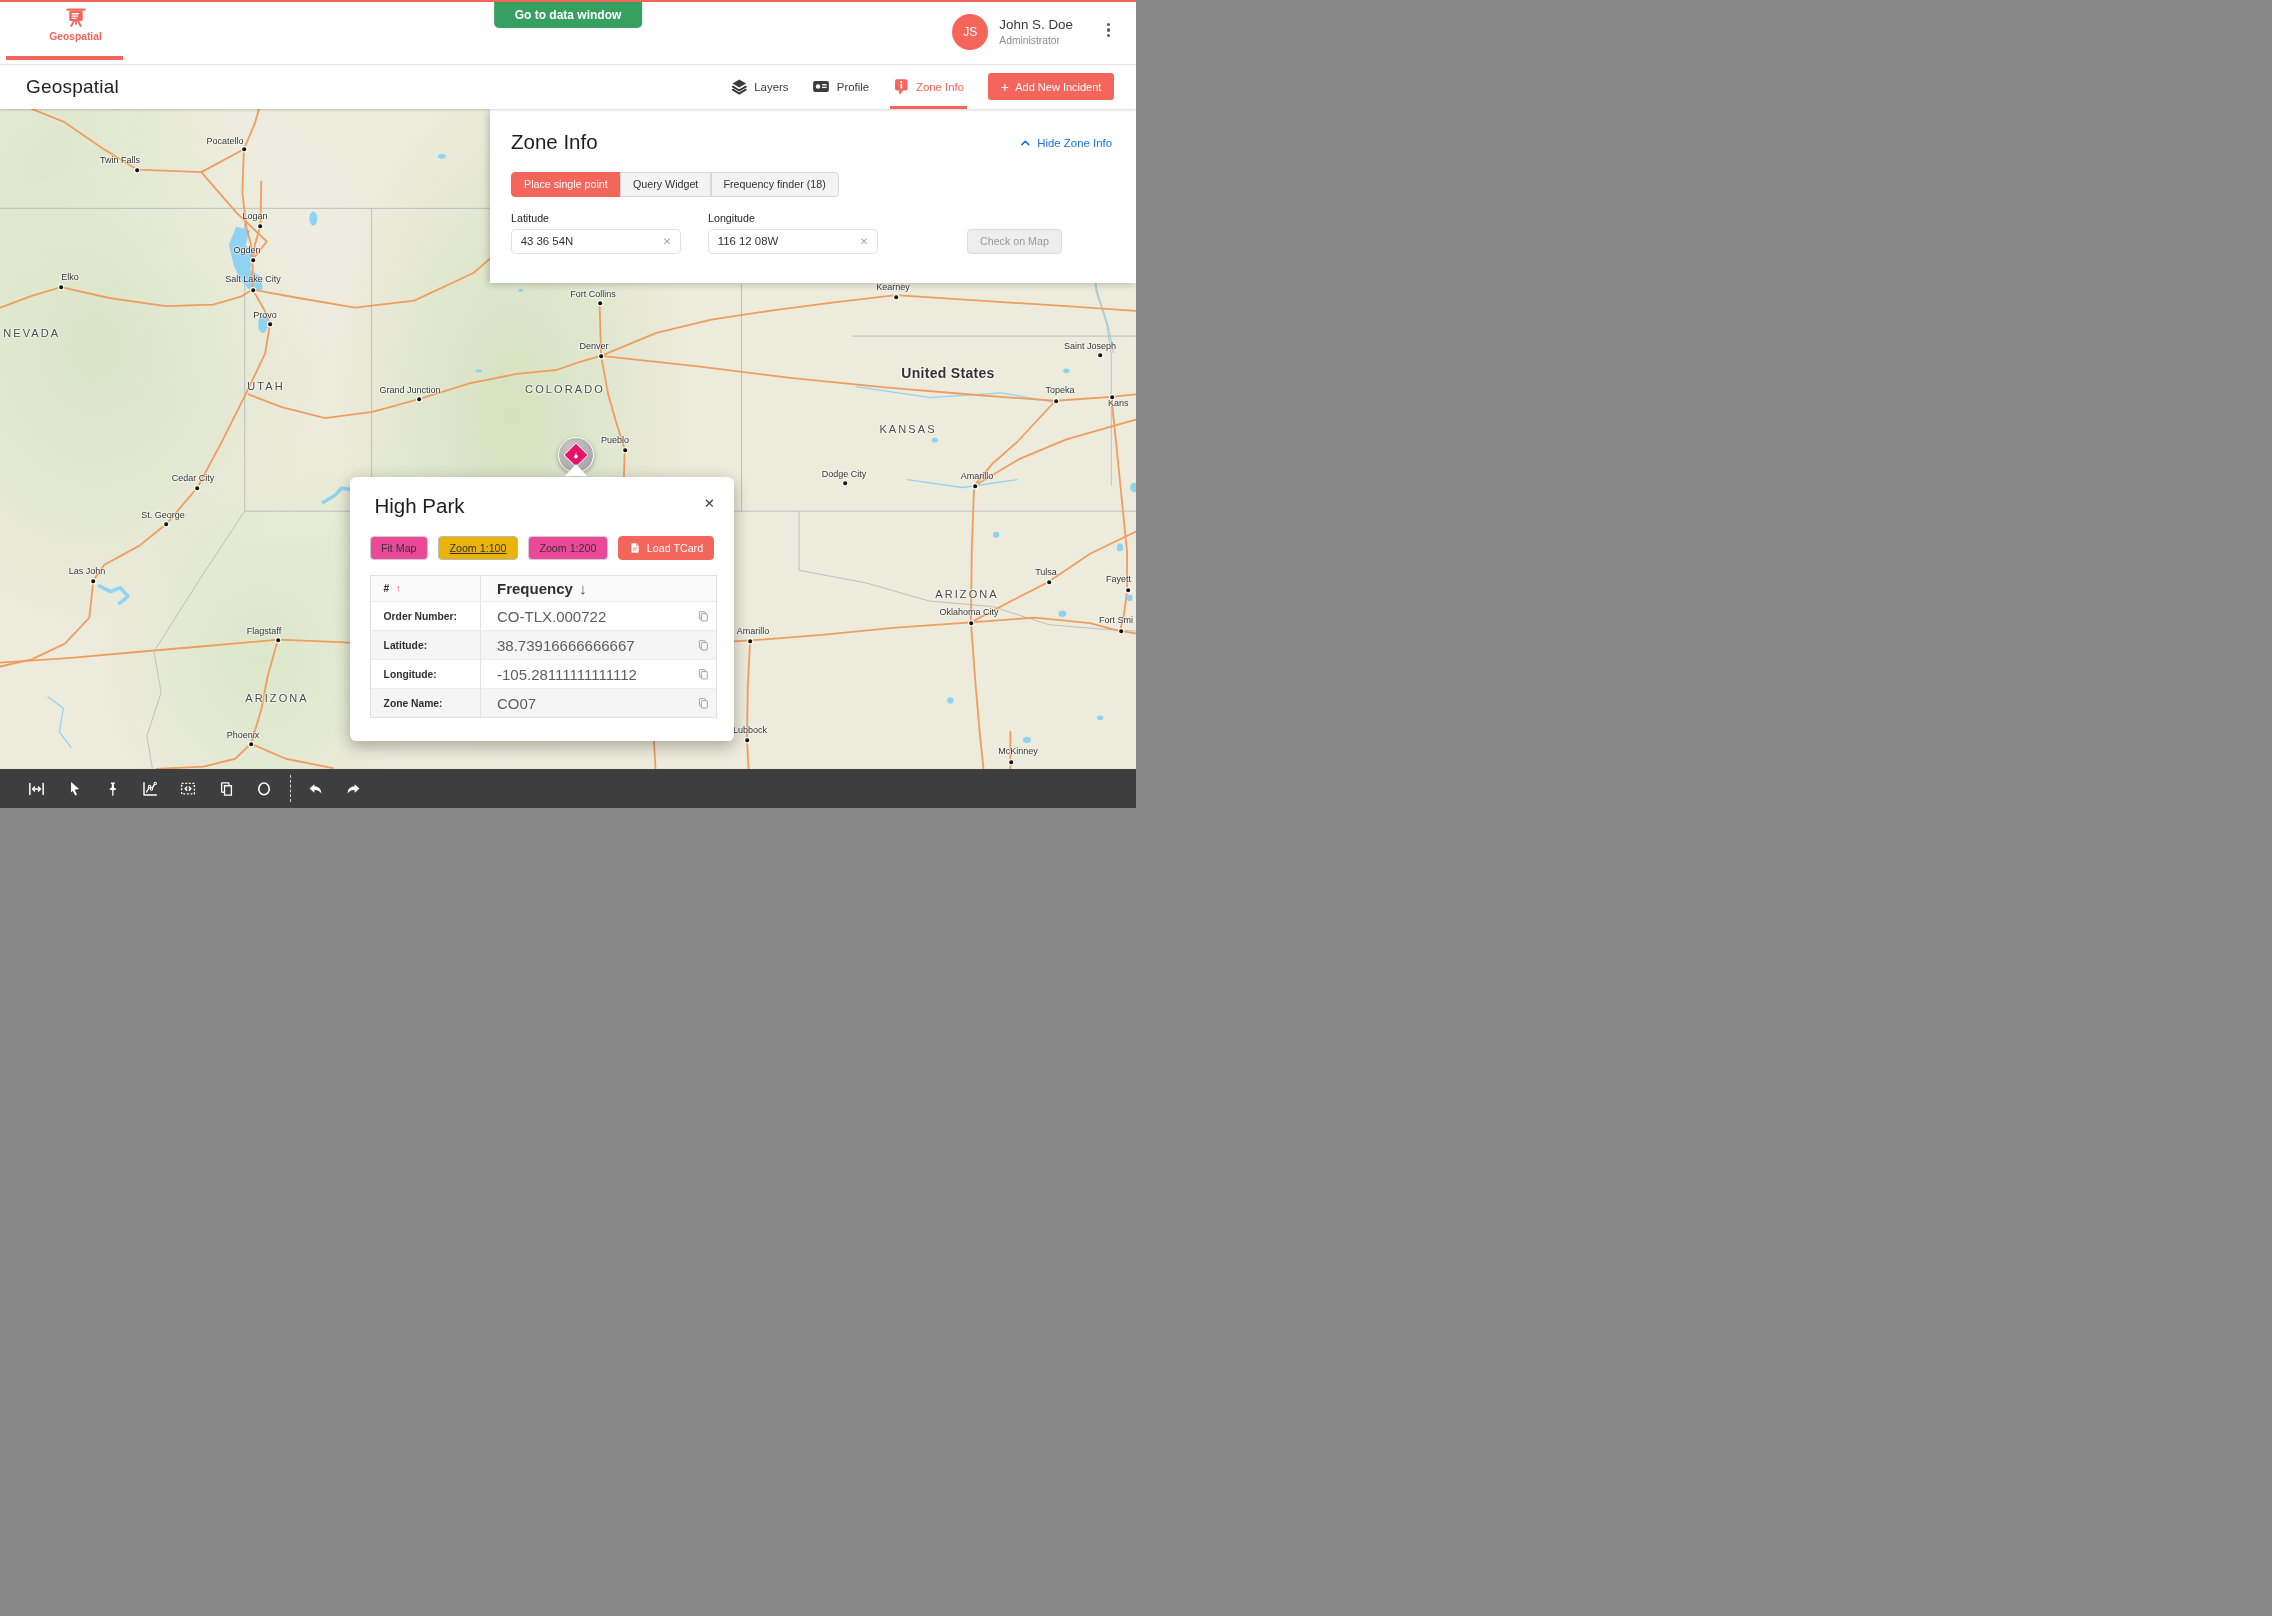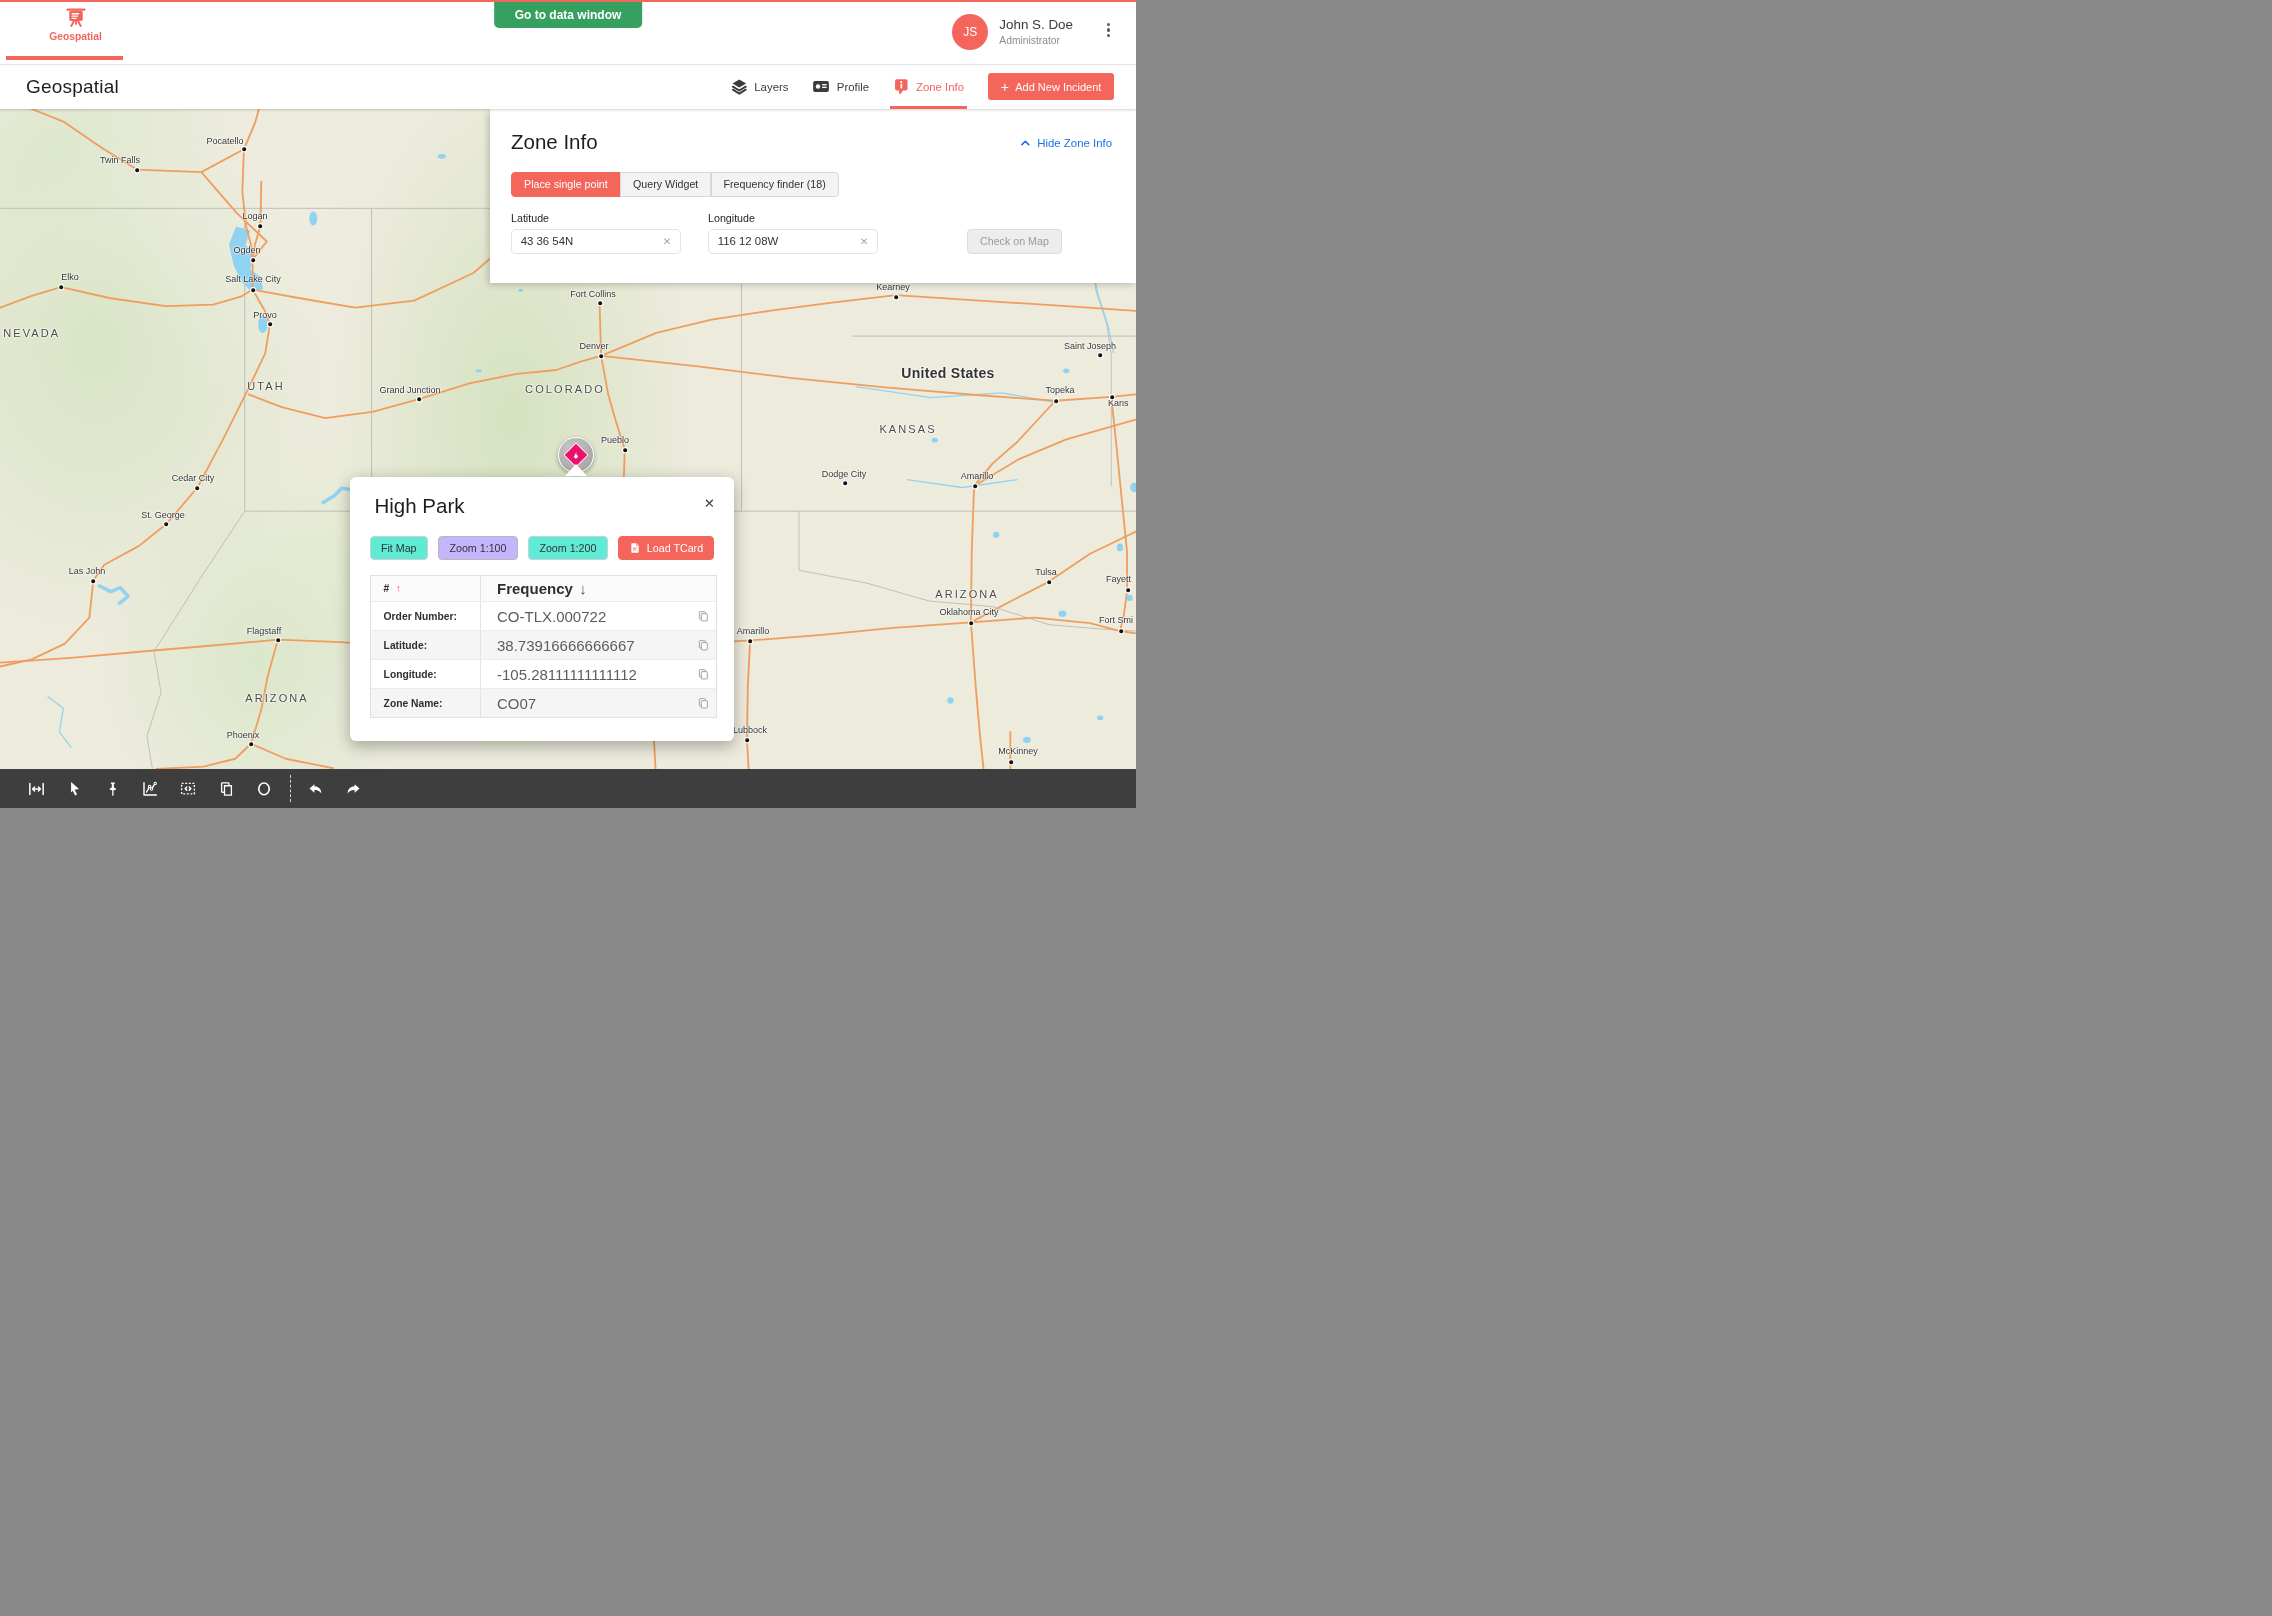--- a/index.html
+++ b/index.html
@@ -89,23 +89,23 @@
   .check-btn{position:absolute;left:477px;top:120px;height:24.5px;padding:0 12px;background:#ededed;
              border:0.8px solid #dcdcdc;border-radius:4px;color:#9b9b9b;font-size:10.7px;cursor:default;font-family:inherit;}
   
   .popup{position:absolute;left:350px;top:477px;width:384px;height:264px;background:#fff;border-radius:6.3px;
          box-shadow:0 4.7px 16px rgba(0,0,0,.3);z-index:30;}
   .popup::before{content:"";position:absolute;left:215px;top:-12.6px;border-left:11px solid transparent;
          border-right:11px solid transparent;border-bottom:12.6px solid #fff;}
   .popup-title{position:absolute;left:24.5px;top:17.4px;font-size:20.5px;color:#1d1d1d;}
   .popup-close{position:absolute;right:19px;top:19px;font-size:13.4px;color:#444;cursor:pointer;}
   .popup-btns{position:absolute;left:0;top:59px;width:100%;display:flex;justify-content:center;gap:10.3px;}
-  .pbtn{height:24px;padding:0 10.3px;background:#5eead4;border:0.8px solid #cfcfcf;border-radius:4px;
+  .pbtn{height:24px;padding:0 10.3px;background:#ec4899;border:0.8px solid #cfcfcf;border-radius:4px;
         font-size:10.7px;color:#333;cursor:pointer;font-family:inherit;}
-  .pbtn.pressed{background:#c4b5fd;border-color:#b9b9b9;}
+  .pbtn.pressed{background:#eab308;border-color:#b9b9b9;text-decoration:underline;}
   .pbtn.danger{background:#F4655C;border-color:#F4655C;color:#fff;display:flex;align-items:center;gap:5.5px;}
   .ptable{position:absolute;left:20px;top:98px;width:345px;border:0.8px solid #e0e0e0;font-size:10.3px;}
   .prow{display:grid;grid-template-columns:110px 1fr 27px;align-items:center;height:28px;border-top:0.8px solid #ececec;}
   .prow.head{height:25px;border-top:none;background:#fafafa;}
   .prow.alt{background:#f5f5f5;}
   .pc1{padding-left:12.6px;font-weight:bold;color:#2f2f2f;display:flex;align-items:center;gap:6.3px;border-right:0.8px solid #e3e3e3;height:100%;box-sizing:border-box;}
   .prow .pc1{font-weight:bold;}
   .pc2{padding-left:16px;color:#5d5d5d;font-size:15px;display:flex;align-items:center;gap:6.3px;}
   .prow.head .pc2{color:#2f2f2f;font-weight:bold;}
   .sort-up{color:#F4655C;font-weight:bold;}

